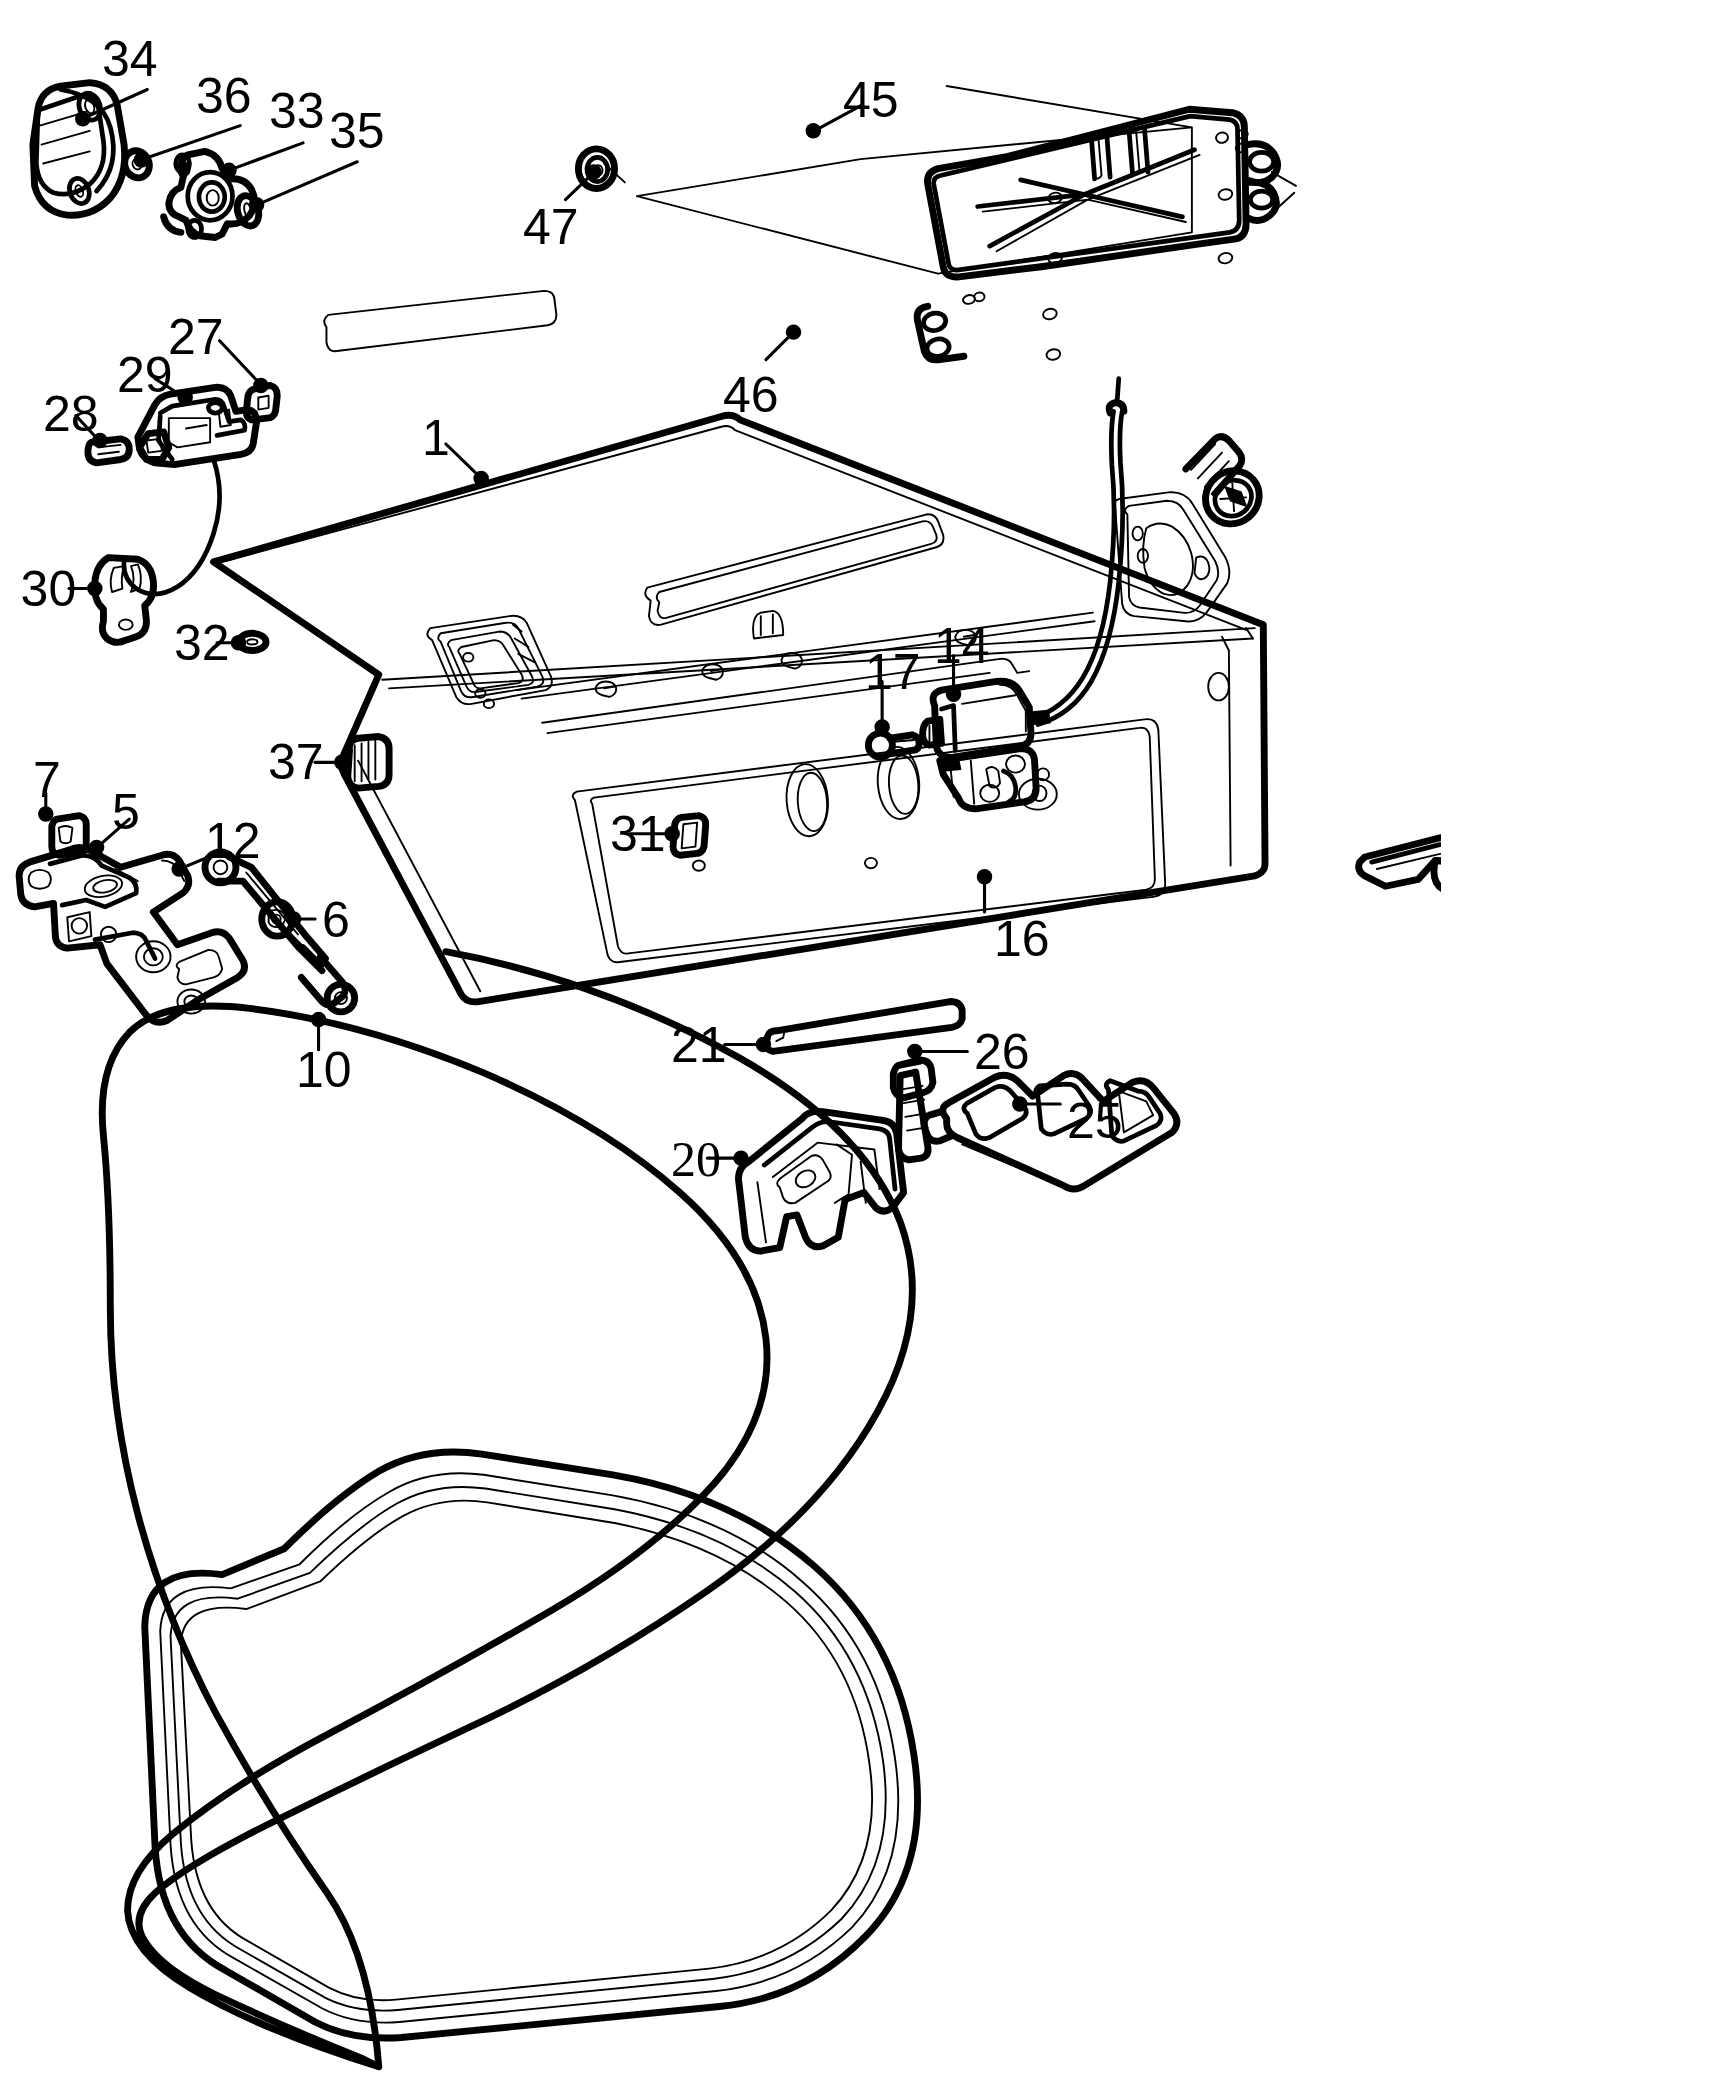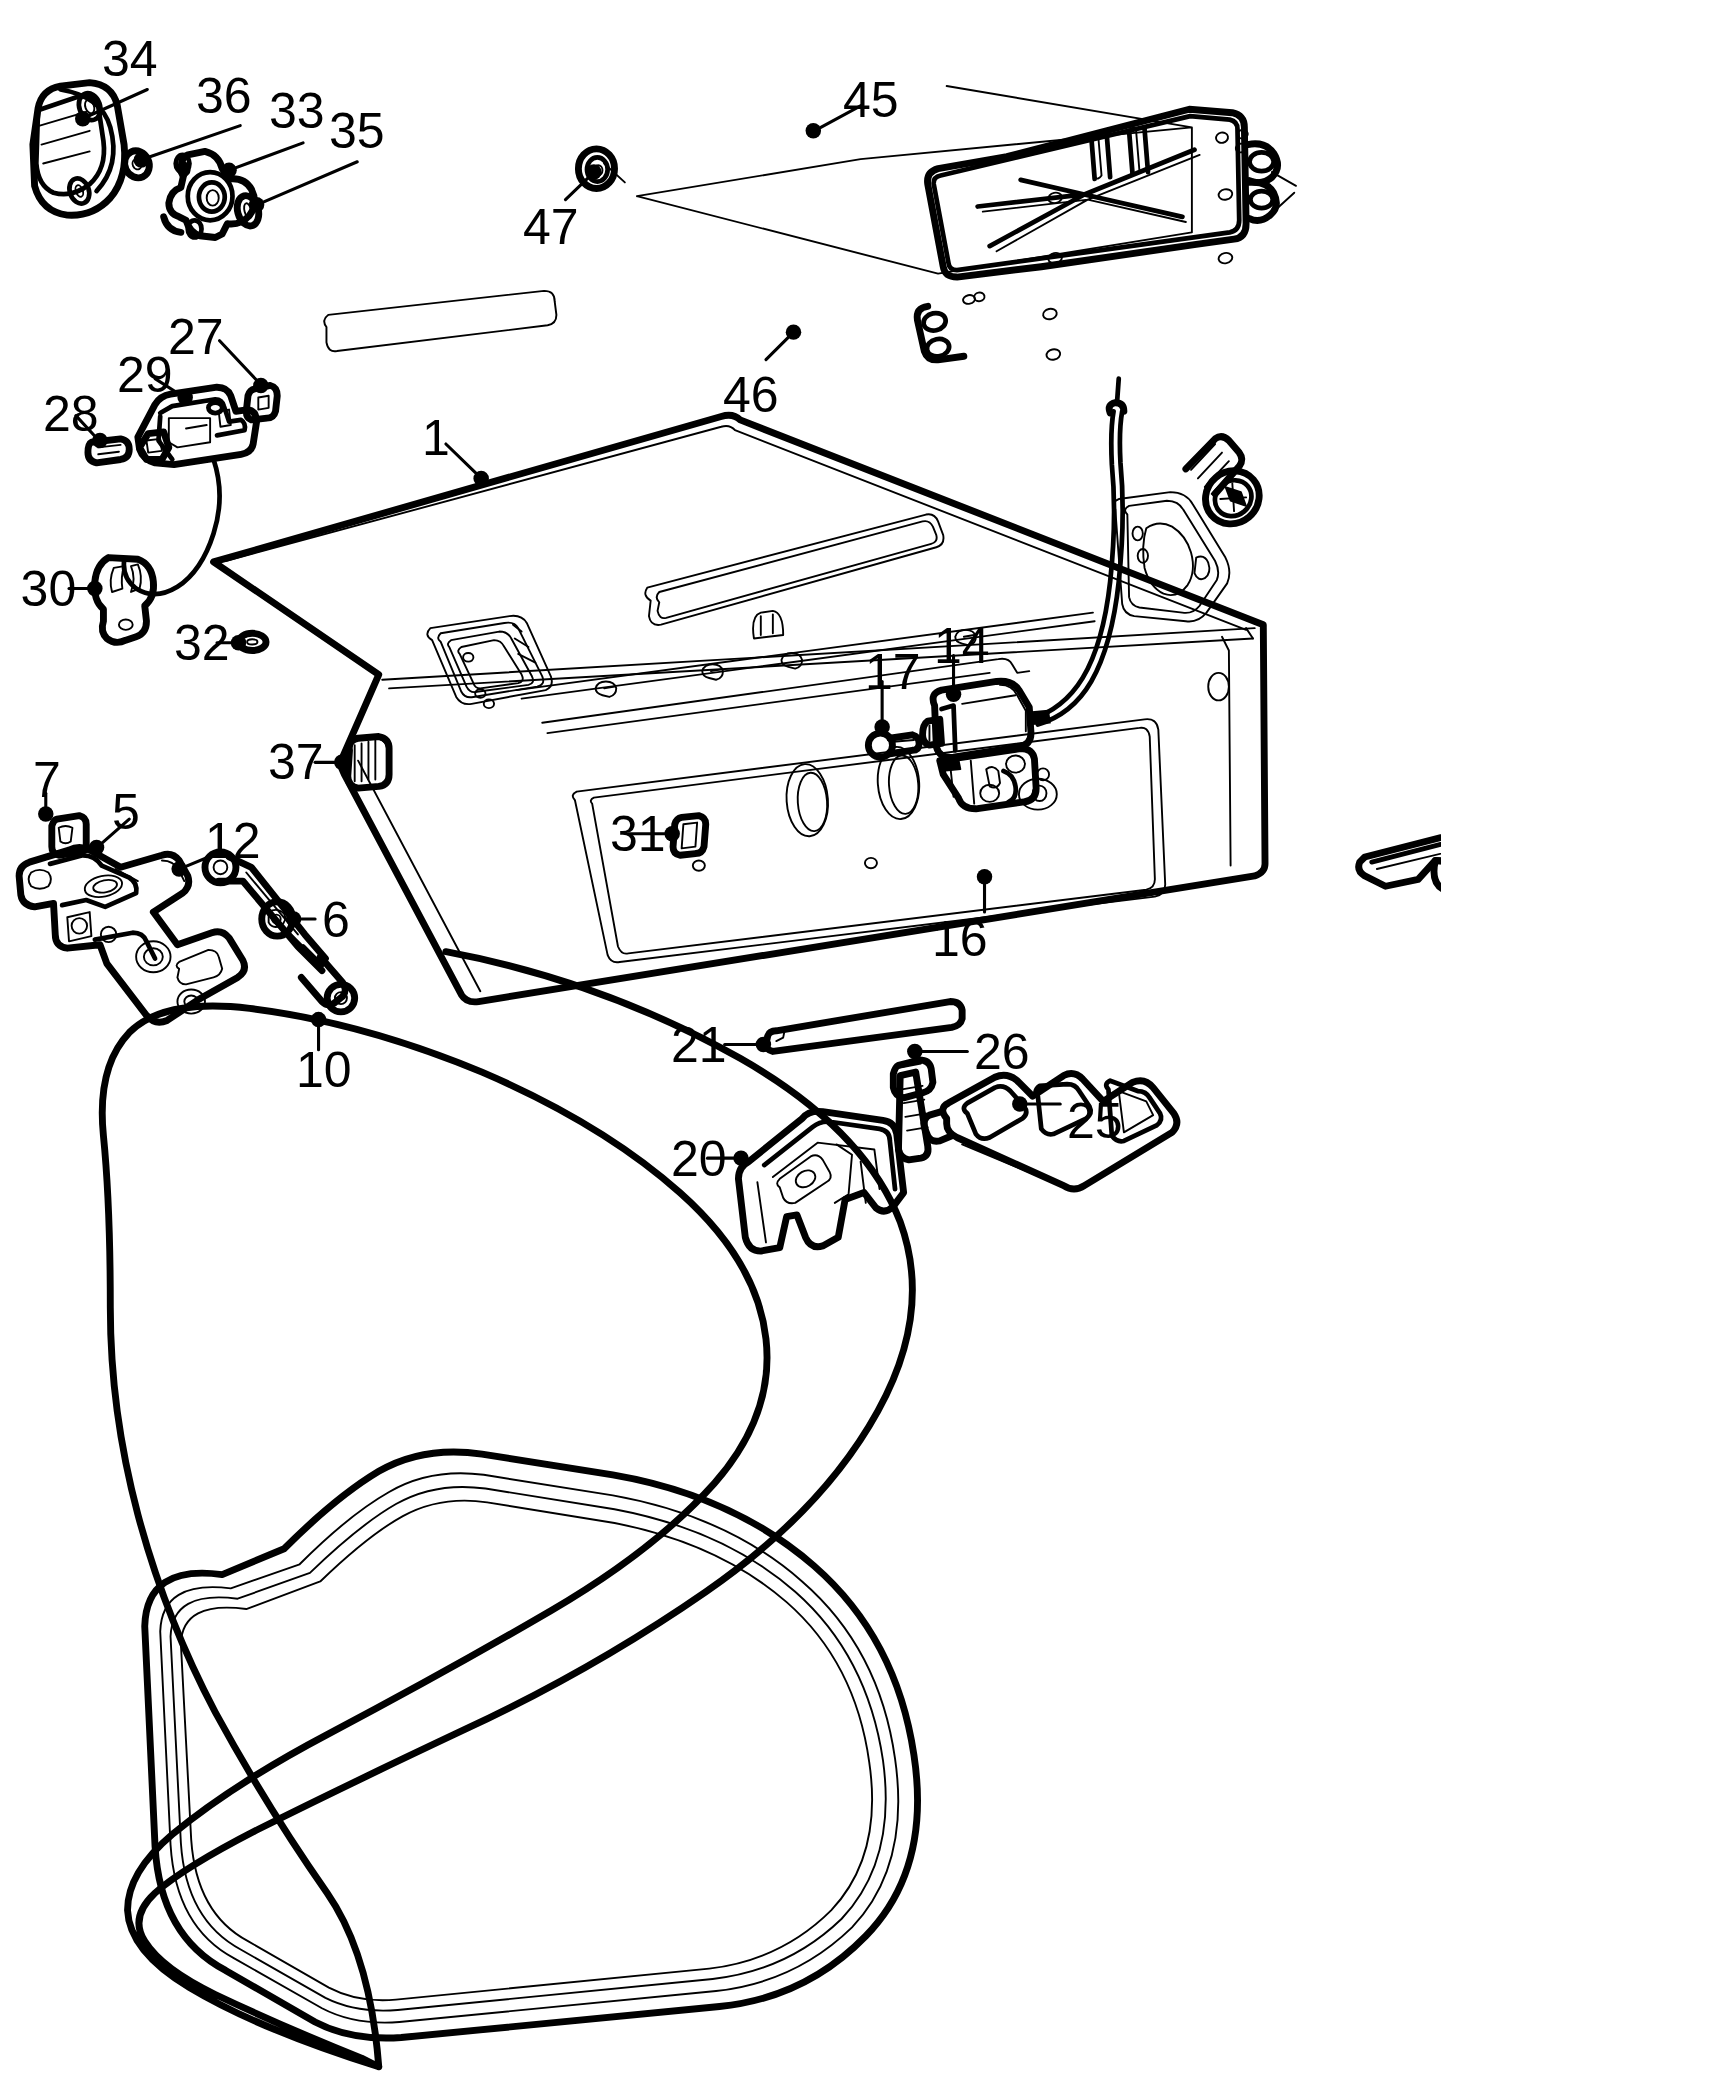--- a/index.html
+++ b/index.html
@@ -487,26 +487,26 @@
   <div class="callout-label" style="left:168px;  top:312px;">27</div>
   <div class="callout-label" style="left:117px;  top:350px;">29</div>
   <div class="callout-label" style="left:43px;   top:389px;">28</div>
   <div class="callout-label" style="left:20.6px;   top:564px;text-align:right;">30</div>
   <div class="callout-label" style="left:174px;  top:618px;text-align:center;">32</div>
   <div class="callout-label" style="left:422px;  top:413px;">1</div>
   <div class="callout-label" style="left:865px; top:647px;">17</div>
   <div class="callout-label" style="left:934px; top:621px;">14</div>
   <div class="callout-label" style="left:268px;  top:737px;">37</div>
   <div class="callout-label" style="left:610px;  top:809px;">31</div>
-  <div class="callout-label" style="left:932px; top:914px;">16</div>
+  <div class="callout-label" style="left:994px; top:914px;">16</div>
   <div class="callout-label" style="left:33px;   top:755px;">7</div>
   <div class="callout-label" style="left:112px;  top:787px;">5</div>
   <div class="callout-label" style="left:205px;  top:816px;">12</div>
   <div class="callout-label" style="left:322px;  top:895px;">6</div>
   <div class="callout-label" style="left:296px;  top:1045px;">10</div>
   <div class="callout-label" style="left:671px;  top:1020px;">21</div>
   <div class="callout-label" style="left:974px; top:1027px;text-align:right;">26</div>
   <div class="callout-label" style="left:1067px; top:1080px;margin-top:16px;">25</div>
-  <div class="callout-label" style="left:671px;  top:1134px;">20</div>
+  <div class="callout-label" style="left:671px;  top:1134px;font-family:Liberation Serif, serif;">20</div>
 
 
 </div>
 
 
 </body></html>

